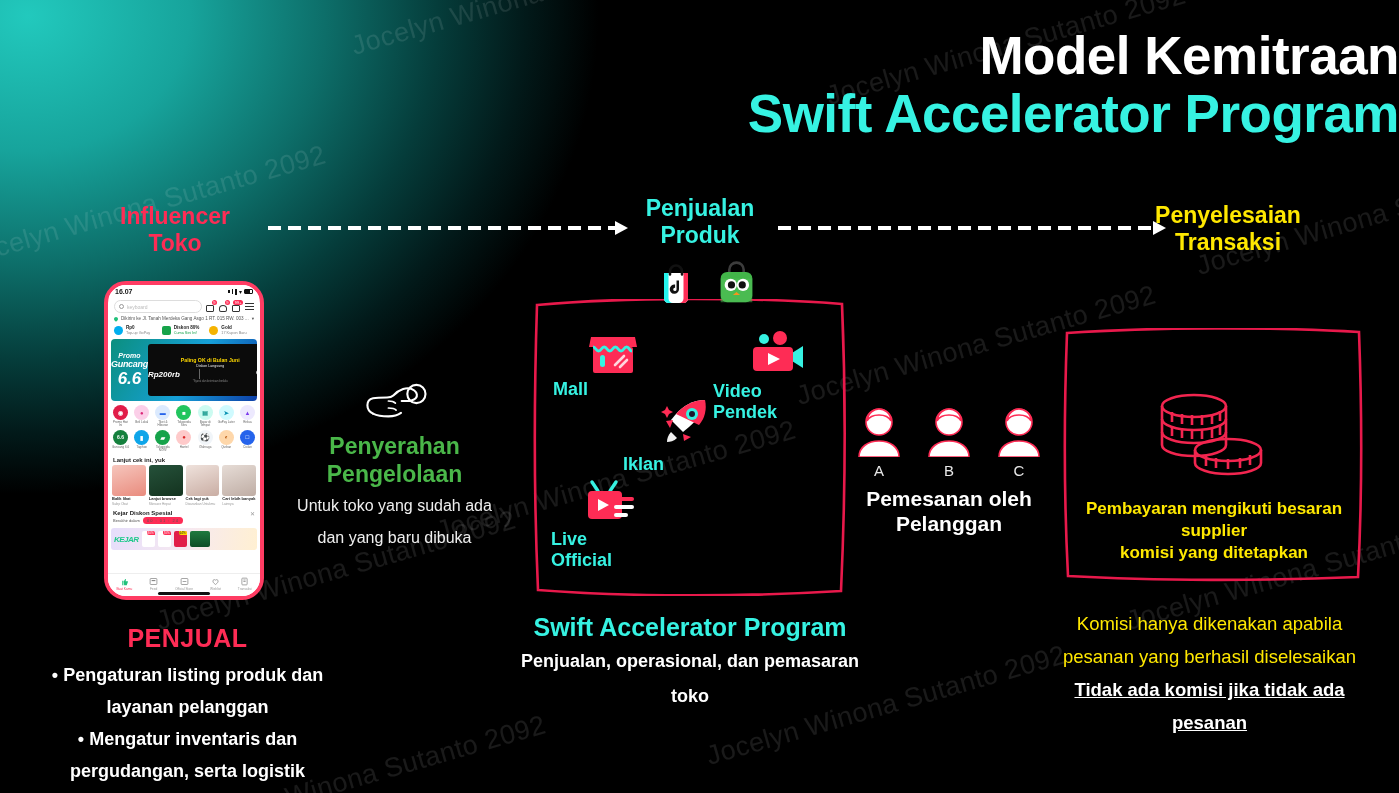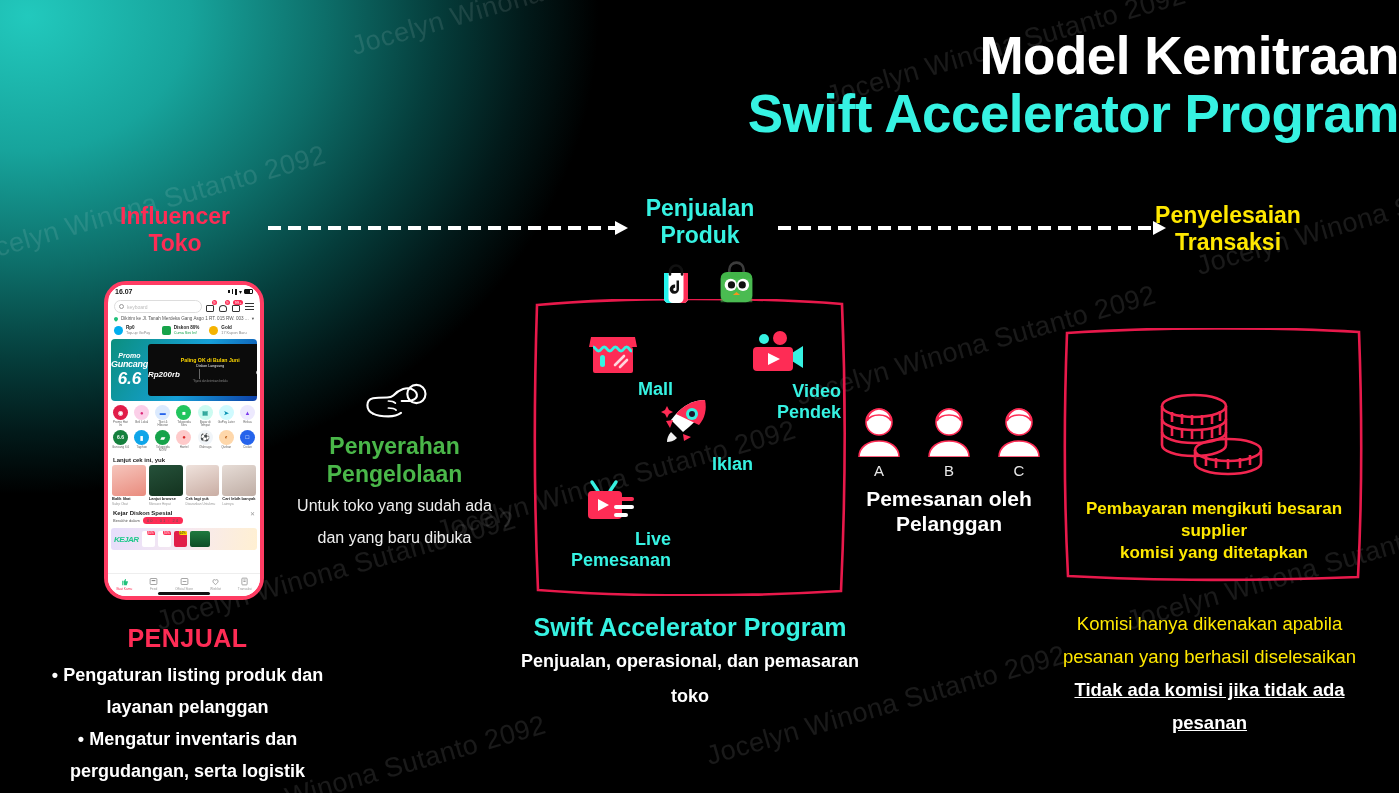--- a/index.html
+++ b/index.html
@@ -132,21 +132,21 @@
   #penyerahan .s { font-size:16px; color:#eeeeee; line-height:1.75; margin-top:4px; }
 
   
   .plat { position:absolute; z-index:6; }
   #plat-tiktok { left:652px; top:258px; width:48px; height:48px; }
   #plat-toped { left:713px; top:259px; width:47px; height:46px; }
 
   
   #mid-box { position:absolute; left:533px; top:299px; width:314px; height:297px; z-index:5; }
   #mid-grid { position:absolute; left:533px; top:299px; width:314px; height:297px; z-index:6; }
-  .mi { position:absolute; text-align:right; }
+  .mi { position:absolute; text-align:left; }
   .mi .lbl { font-size:18px; font-weight:bold; color:#36f2e2; line-height:1.14; margin-top:4px; }
   #mi-mall { left:20px; top:32px; width:120px; }
   #mi-video { left:180px; top:32px; width:128px; }
   #mi-iklan { left:90px; top:95px; width:130px; }
   #mi-live { left:18px; top:180px; width:120px; }
   #mi-influ { left:166px; top:178px; width:130px; }
   .mi svg { display:block; margin:0 auto; }
 
   
   #cust { position:absolute; left:845px; top:405px; width:208px; z-index:6; text-align:center; }
@@ -528,21 +528,21 @@
     <div class="mi" id="mi-live">
       <svg width="54" height="46" viewBox="0 0 54 46">
         <path d="M14 12L8 3M26 12l6-9" stroke="#36f2e2" stroke-width="3.4" stroke-linecap="round"></path>
         <rect x="4" y="12" width="34" height="28" rx="4" fill="#fe2c55"></rect>
         <path d="M14 20l11 6-11 6z" fill="#ffffff"></path>
         <rect x="30" y="18" width="20" height="4" rx="2" fill="#fe2c55"></rect>
         <rect x="30" y="26" width="20" height="4" rx="2" fill="#ffffff"></rect>
         <rect x="30" y="34" width="14" height="4" rx="2" fill="#ffffff"></rect>
       </svg>
       <div class="lbl">Live</div>
-      <div class="lbl" style="margin-top:0">Pemesanan</div>
+      <div class="lbl" style="margin-top:0">Official</div>
     </div>
 
   </div>
 
   <div id="cust">
     <div class="row">
       <div class="one">
         <svg width="52" height="52" viewBox="0 0 52 52">
           <circle cx="26" cy="17" r="13" fill="#ffffff" stroke="#fe2c55" stroke-width="1.6"></circle>
           <path d="M14 16c1-8 7-12 12-12s12 4 12 12c-2-4-6-6-12-6s-10 2-12 6z" fill="#ffffff" stroke="#fe2c55" stroke-width="1.6"></path>

